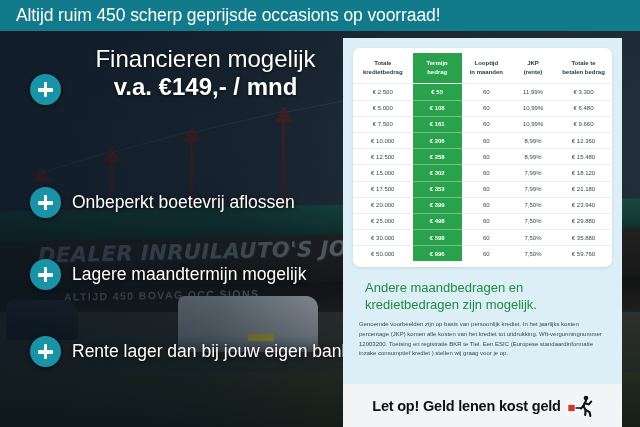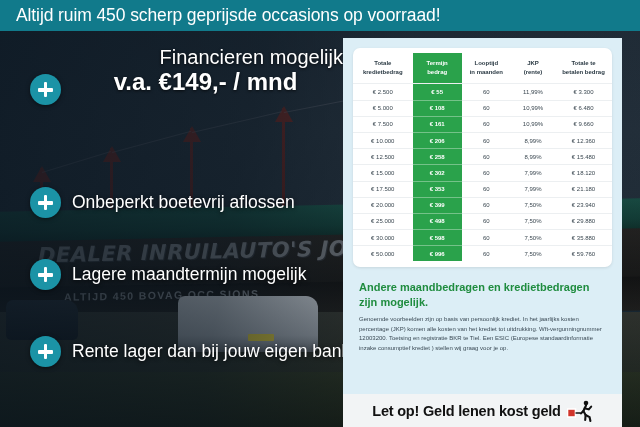--- a/index.html
+++ b/index.html
@@ -122,26 +122,25 @@
     position: absolute; left: 0; top: 31px; width: 350px; height: 396px;
     z-index: 20;
   }
   .hero {
     position: absolute;
     left: 68px; top: 15px; width: 275px;
     color: #fff;
     text-align: center;
   }
   .hero .l1 {
-    font-size: 20px;
+    font-size: 24px;
     font-weight: normal;
     line-height: 1.12;
     text-shadow: 0 1px 3px rgba(0,0,0,.7);
     white-space: nowrap;
-    text-align: right;
   }
   .hero .l2 {
     font-size: 24px;
     font-weight: bold;
     line-height: 1.2;
     text-shadow: 0 1px 3px rgba(0,0,0,.7);
     white-space: nowrap;
   }
   .feat {
     position: absolute;
@@ -229,36 +228,37 @@
   tbody tr:first-child td { border-top: 1px solid #eceff1; }
   col.c1 { width: 23%; }
   col.c2 { width: 19%; }
   col.c3 { width: 19%; }
   col.c4 { width: 17%; }
   col.c5 { width: 22%; }
 
   #notes { padding: 13px 6px 0 6px; }
   #notes .nt-title {
     color: #1f8c3f;
-    font-weight: bold;
-    font-size: 11px;
+    font-weight: normal;
+    font-size: 13px;
     margin-bottom: 6px;
     line-height: 1.3;
+    margin-left: 6px;
   }
   #notes .nt-body {
     color: #3b4a55;
     font-size: 6px;
     line-height: 1.62;
     text-align: left;
   }
 
   #warning {
     position: absolute;
     left: 343px; bottom: 0;
-    width: 279px; height: 33px;
+    width: 279px; height: 43px;
     background: #f2f4f5;
     z-index: 26;
     display: flex;
     align-items: center;
     justify-content: center;
     gap: 6px;
   }
   #warning .wtext {
     font-size: 14.5px;
     font-weight: bold;

